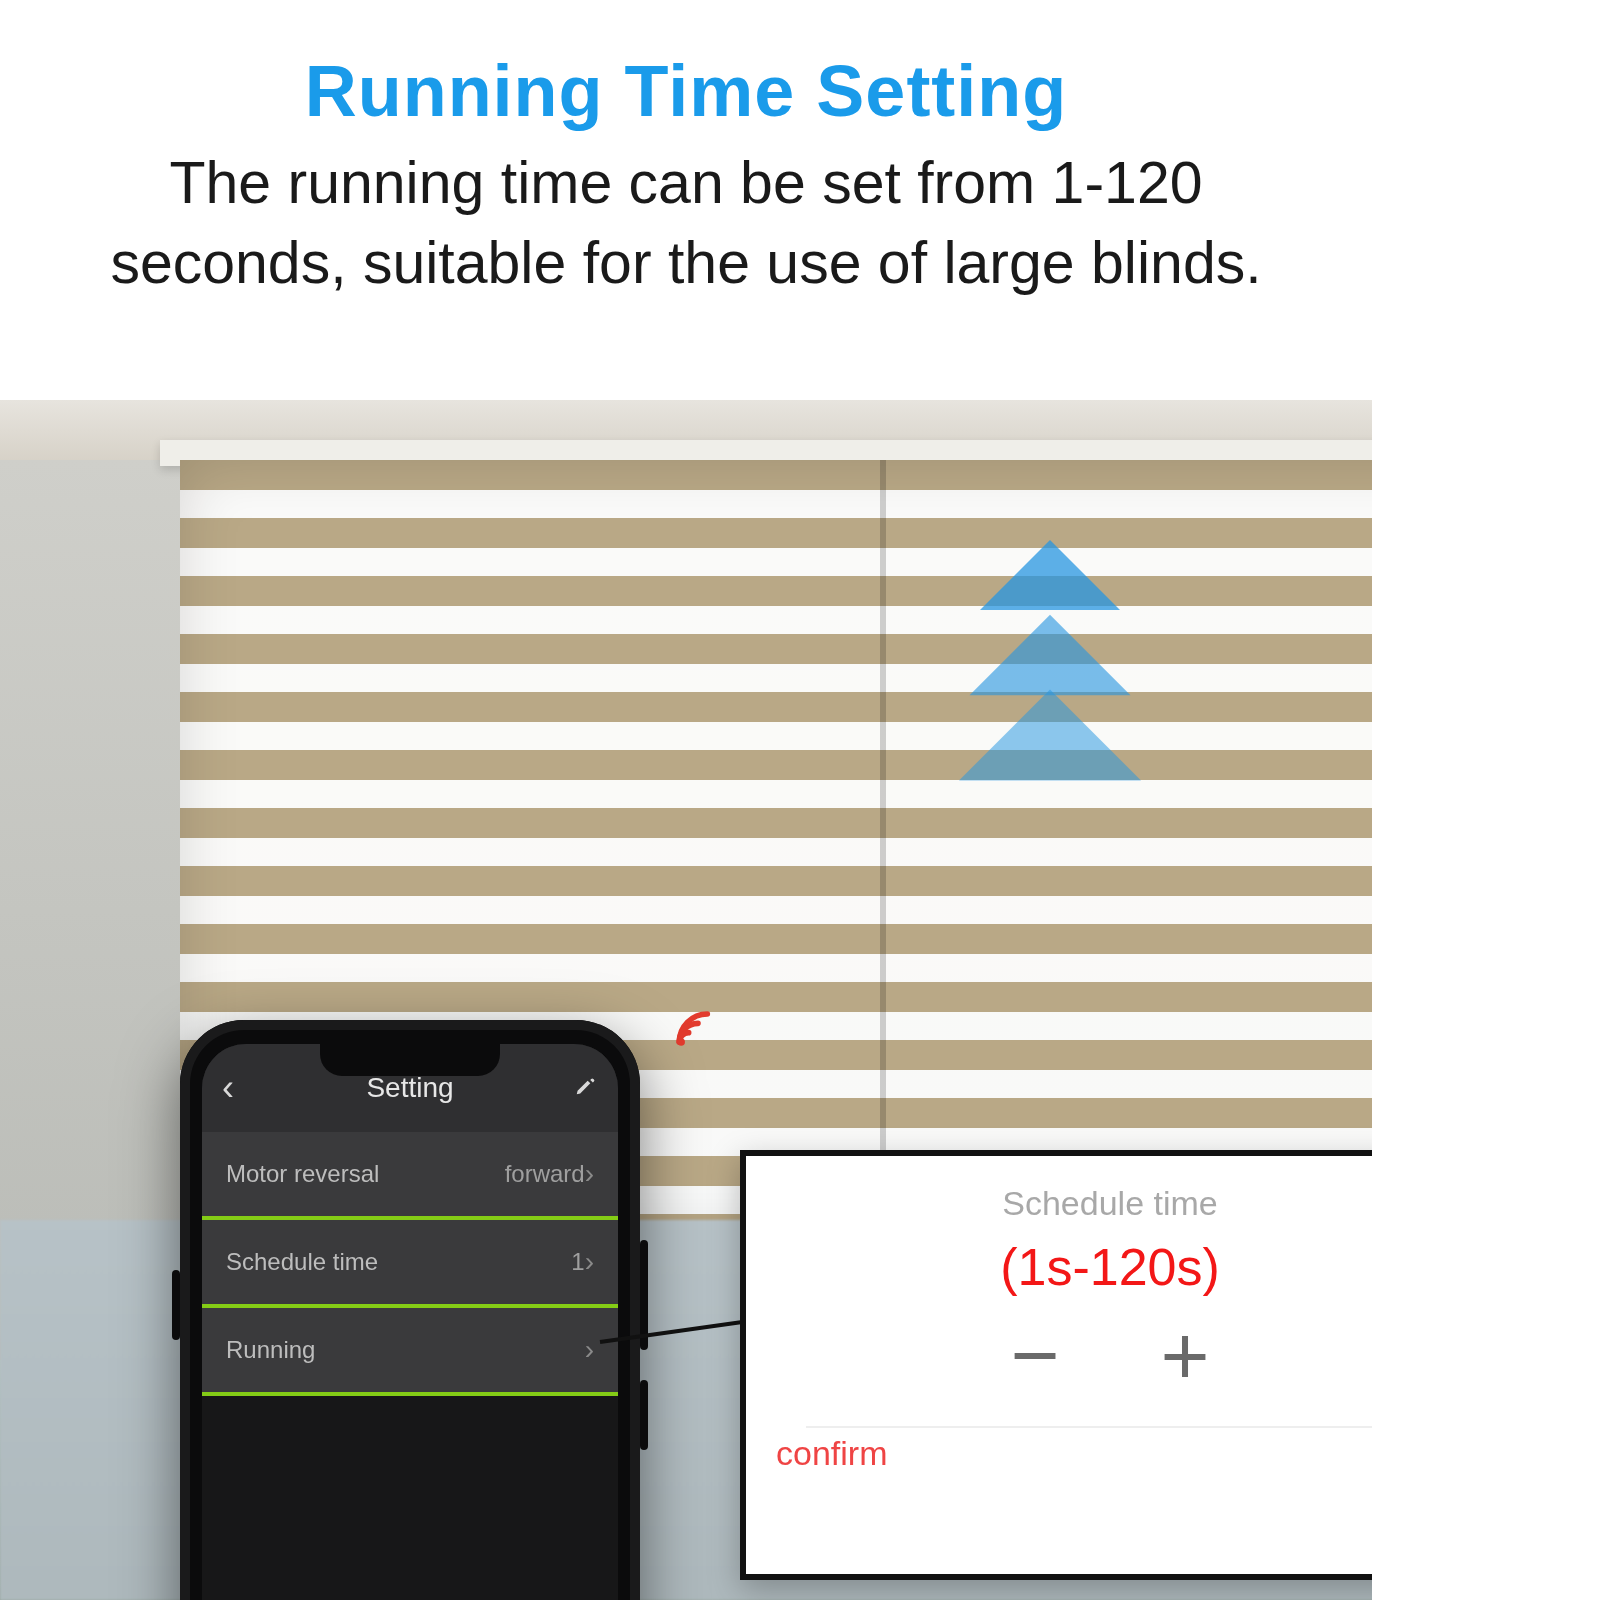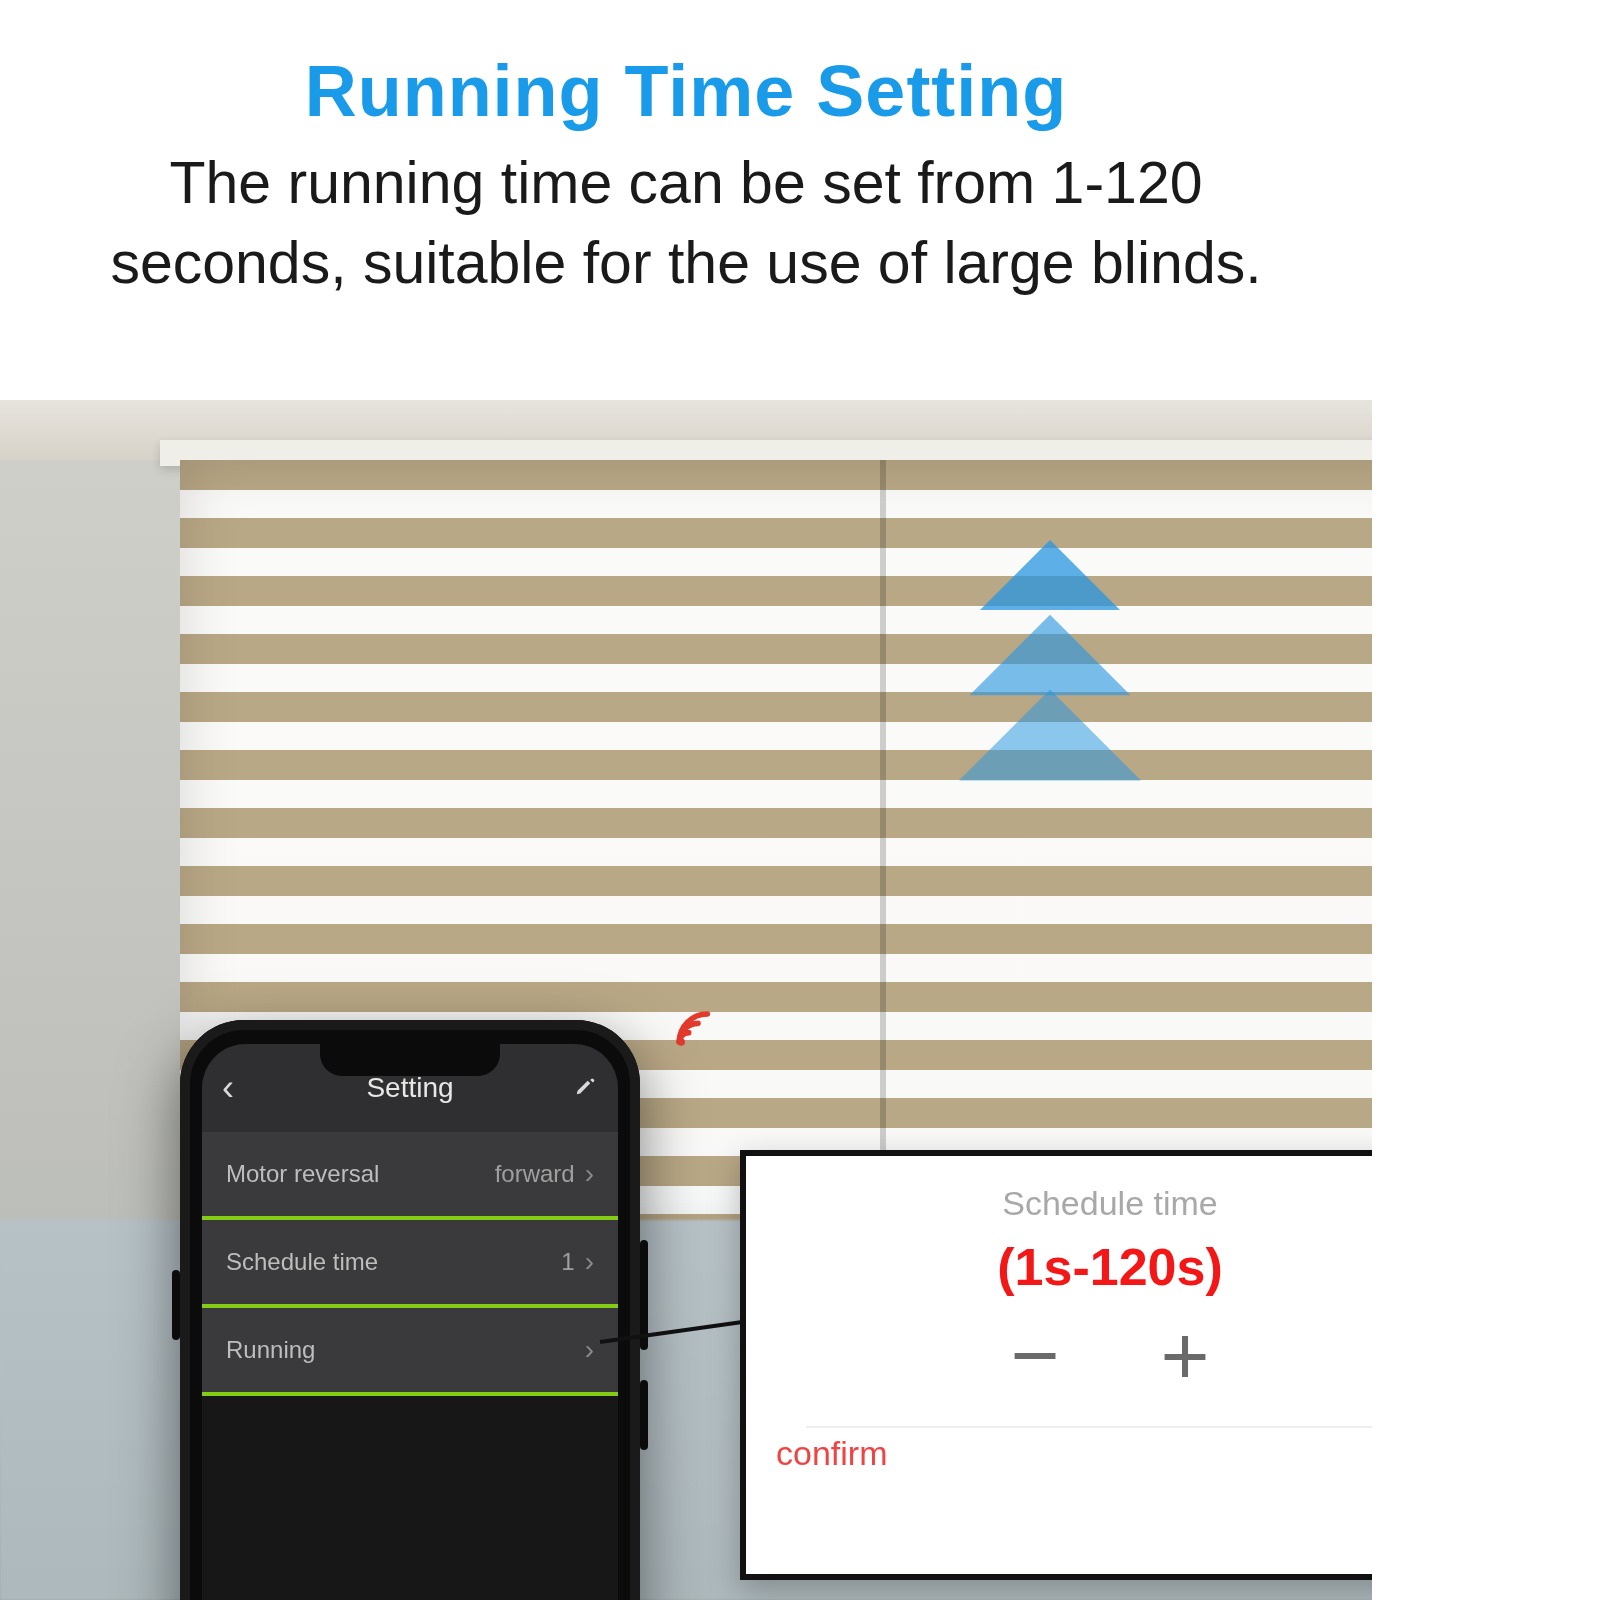--- a/index.html
+++ b/index.html
@@ -52,28 +52,28 @@
   .phone .btn-side.b3{left:-8px;right:auto;top:250px;height:70px}
 
   
   .pc{position:absolute;inset:0;color:#c9c9c9;}
   .pc .overlay{position:absolute;inset:0;background:rgba(0,0,0,0.45);z-index:1}
   .pc .appbar{position:relative;z-index:2;height:88px;display:flex;align-items:center;justify-content:center;background:#2f2f31;color:#e7e7e7;font-size:28px}
   .pc .appbar .back{position:absolute;left:20px;top:50%;transform:translateY(-50%);font-size:36px;color:#d9d9d9}
   .pc .appbar .pen{position:absolute;right:22px;top:50%;transform:translateY(-50%)}
   .list{position:relative;z-index:2;background:#3a3a3c}
   .row{display:flex;align-items:center;justify-content:space-between;padding:26px 24px;border-bottom:4px solid #84cc16;color:#bdbdbd;font-size:24px}
-  .row .val{color:#9f9f9f;display:flex;align-items:center;gap:10px}
+  .row .val{color:#9f9f9f;display:flex;align-items:center;}
   .row .chev{color:#8a8a8a;font-size:28px}
 
   
   .callout{position:absolute;left:740px;top:1150px;width:740px;height:430px;background:#fff;border:6px solid #111;z-index:5;box-shadow:0 10px 30px rgba(0,0,0,0.25)}
   .callout .co-body{position:absolute;inset:0;padding:28px 30px}
   .callout .co-title{color:#a8a8a8;text-align:center;font-size:34px}
-  .callout .co-range{color:#f31717;text-align:center;font-size:52px;font-weight:700;margin-top:14px}
+  .callout .co-range{color:#f31717;text-align:center;font-size:52px;font-weight:400;margin-top:14px}
   .callout .co-step{display:flex;align-items:center;justify-content:center;gap:60px;margin-top:10px}
   .callout .co-sign{color:#6a6a6a;font-size:84px;font-weight:300;width:90px;text-align:center}
   .callout .co-num{color:#0d0d0d;font-size:132px;font-weight:900;letter-spacing:2px}
   .callout .co-div{height:2px;background:#eee;margin:22px 30px 0}
   .callout .co-confirm{color:#ef4444;text-align:left;font-size:34px;margin-top:6px}
 
   
   .leader{position:absolute;left:600px;top:1340px;width:160px;height:4px;background:#111;z-index:4;transform:rotate(-8deg);transform-origin:left center}
 </style>
 </head>

